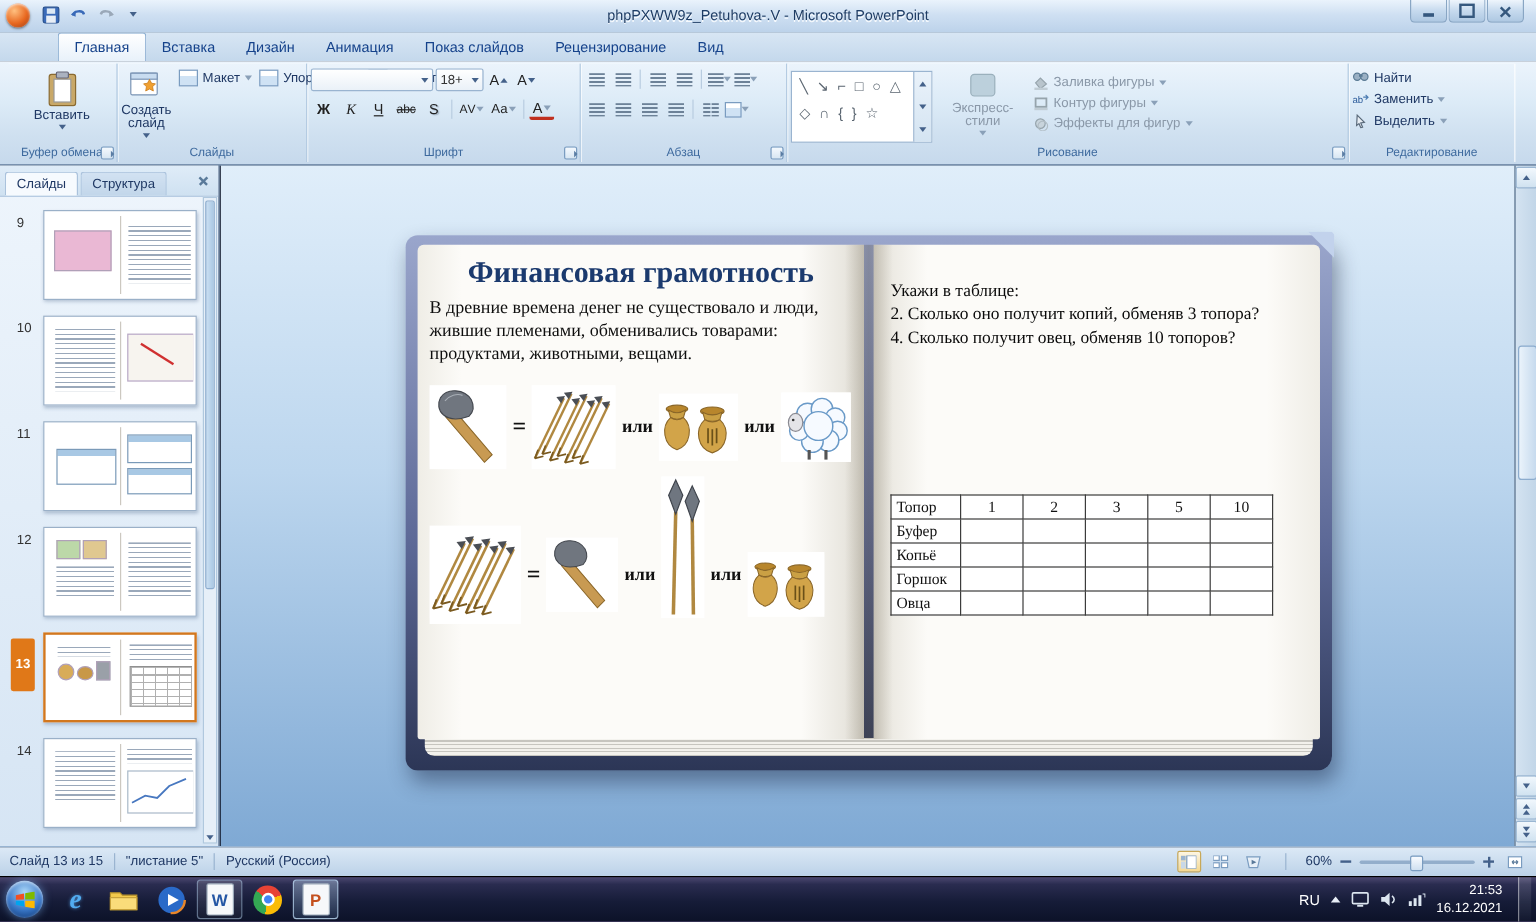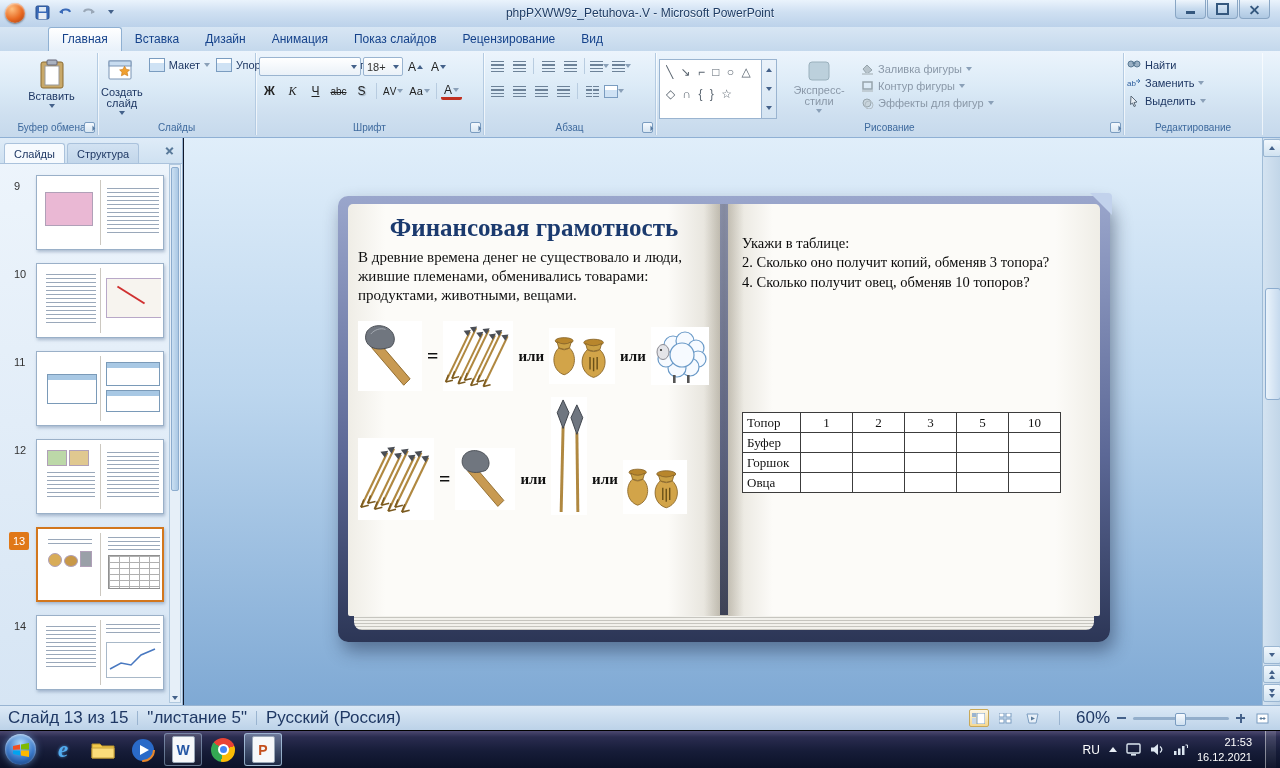--- a/index.html
+++ b/index.html
@@ -59,21 +59,21 @@
   #workspace{position:absolute;left:0;top:138px;width:100%;height:567px;}
   #panel{position:absolute;left:0;top:0;width:183px;height:100%;background:linear-gradient(#eef5fc,#d6e5f4);border-right:1px solid #98b4d2;box-sizing:border-box;overflow:hidden;}
   #ptabs{height:25px;display:flex;align-items:flex-end;padding-left:4px;background:linear-gradient(#dfecf8,#cfe1f1);border-bottom:1px solid #aac2dc;}
   .ptab{font-size:11px;color:#1f3864;padding:4px 9px 3px;border:1px solid #aac2dc;border-bottom:none;border-radius:3px 3px 0 0;margin-right:2px;background:linear-gradient(#d2e2f2,#c2d6ea);white-space:nowrap;}
   .ptab.active{background:#f6fafe;}
   .pclose{margin-left:auto;margin-right:8px;align-self:center;position:relative;width:9px;height:9px;}
   .pclose:before,.pclose:after{content:"";position:absolute;left:0;top:4px;width:9px;height:1.6px;background:#5a7a9a;}
   .pclose:before{transform:rotate(45deg);} .pclose:after{transform:rotate(-45deg);}
   .slot{position:absolute;left:0;width:170px;height:88px;}
   .snum{position:absolute;left:14px;top:10px;font-size:11px;color:#333;}
-  .slot.sel .snum{left:9px;background:#e07818;color:#fff;font-weight:normal;padding:3px 4px;border-radius:2px;}
+  .slot.sel .snum{left:9px;background:#e07818;color:#fff;font-weight:bold;padding:16px 4px;border-radius:2px;}
   .sthumb{position:absolute;left:36px;top:5px;width:128px;height:75px;background:#fff;border:1px solid #9ab0c8;box-shadow:1px 2px 3px rgba(60,90,130,.35);box-sizing:border-box;}
   .slot.sel .sthumb{border:2px solid #d2771e;}
   .pv{position:absolute;inset:2px;overflow:hidden;}
   .pvspine{position:absolute;left:50%;top:2px;bottom:2px;width:1px;background:#ccc8c0;}
   .pvl{position:absolute;background:repeating-linear-gradient(#9aa8ba 0 1px,transparent 1px 4px);}
   .pvi{position:absolute;border:1px solid #b0a0b8;}
   .pvt{position:absolute;border:1px solid #7a9ab8;background:linear-gradient(#a8c8e4 0 5px,#fff 5px);}
   .pvg{position:absolute;border:1px solid #909090;background:repeating-linear-gradient(#b0b0b0 0 1px,transparent 1px 6px),repeating-linear-gradient(90deg,#b0b0b0 0 1px,transparent 1px 10px);}
   #pscroll{position:absolute;right:1px;top:26px;width:12px;bottom:2px;background:#e6eff8;border:1px solid #b0c8de;box-sizing:border-box;}
   #pthumb{position:absolute;left:1px;right:1px;top:2px;height:60%;background:linear-gradient(90deg,#cadff2,#aac8e4);border:1px solid #8cacce;border-radius:2px;}
@@ -102,21 +102,21 @@
   .orr{font-family:"Liberation Serif",serif;font-size:15px;font-weight:bold;color:#111;}
   .imgbox{background:#fff;flex:none;}
   .spears{margin-top:-46px;}
   .pots2{margin-top:16px;}
   .tasks{position:absolute;left:404px;top:38px;width:344px;font-family:"Liberation Serif","DejaVu Serif",serif;font-size:14.5px;line-height:1.34;color:#0a0a0a;}
   .btable{position:absolute;left:404px;top:216px;border-collapse:collapse;font-family:"Liberation Serif","DejaVu Serif",serif;font-size:13px;color:#111;}
   .btable td{border:1px solid #3c3c3c;height:20px;background:#fff;padding:0 4px;width:52px;box-sizing:border-box;}
   .btable td.lbl{width:58px;text-align:left;}
   .btable td.num{text-align:center;}
   
-  #statusbar{position:absolute;left:0;top:705px;width:100%;height:25px;background:linear-gradient(#dcE9f6,#bcd2e8);border-top:1px solid #98b4d2;display:flex;align-items:center;font-size:17px;color:#1f3864;padding-left:8px;box-sizing:border-box;}
+  #statusbar{position:absolute;left:0;top:705px;width:100%;height:25px;background:linear-gradient(#dcE9f6,#bcd2e8);border-top:1px solid #98b4d2;display:flex;align-items:center;font-size:11px;color:#1f3864;padding-left:8px;box-sizing:border-box;}
   .ssep{width:1px;height:14px;background:#9ab4d0;margin:0 9px;}
   .sb-right{margin-left:auto;display:flex;align-items:center;gap:7px;padding-right:8px;}
   .viewbtn{width:18px;height:16px;display:flex;align-items:center;justify-content:center;border:1px solid transparent;border-radius:2px;}
   .viewbtn.cur{background:linear-gradient(#fdf6e4,#f5d890);border-color:#c8a858;}
   .zoomtrack{width:96px;height:3px;background:#93aecb;border-radius:2px;position:relative;}
   .zoomthumb{position:absolute;left:42px;top:-4px;width:9px;height:11px;background:linear-gradient(#f8fbff,#cfe0f0);border:1px solid #7a9cc0;border-radius:2px;}
   .zminus{width:9px;height:2px;background:#44618a;}
   .zplus{position:relative;width:9px;height:9px;}
   .zplus:before{content:"";position:absolute;left:0;top:3.5px;width:9px;height:2px;background:#44618a;}
   .zplus:after{content:"";position:absolute;left:3.5px;top:0;width:2px;height:9px;background:#44618a;}
@@ -641,20 +641,28 @@
           </tr>
           <tr>
             <td class="lbl">Буфер</td>
             <td></td>
                 <td></td>
                 <td></td>
                 <td></td>
                 <td></td>
           </tr>
           <tr>
+            <td class="lbl">Копьё</td>
+            <td></td>
+                <td></td>
+                <td></td>
+                <td></td>
+                <td></td>
+          </tr>
+          <tr>
             <td class="lbl">Горшок</td>
             <td></td>
                 <td></td>
                 <td></td>
                 <td></td>
                 <td></td>
           </tr>
           <tr>
             <td class="lbl">Овца</td>
             <td></td>

